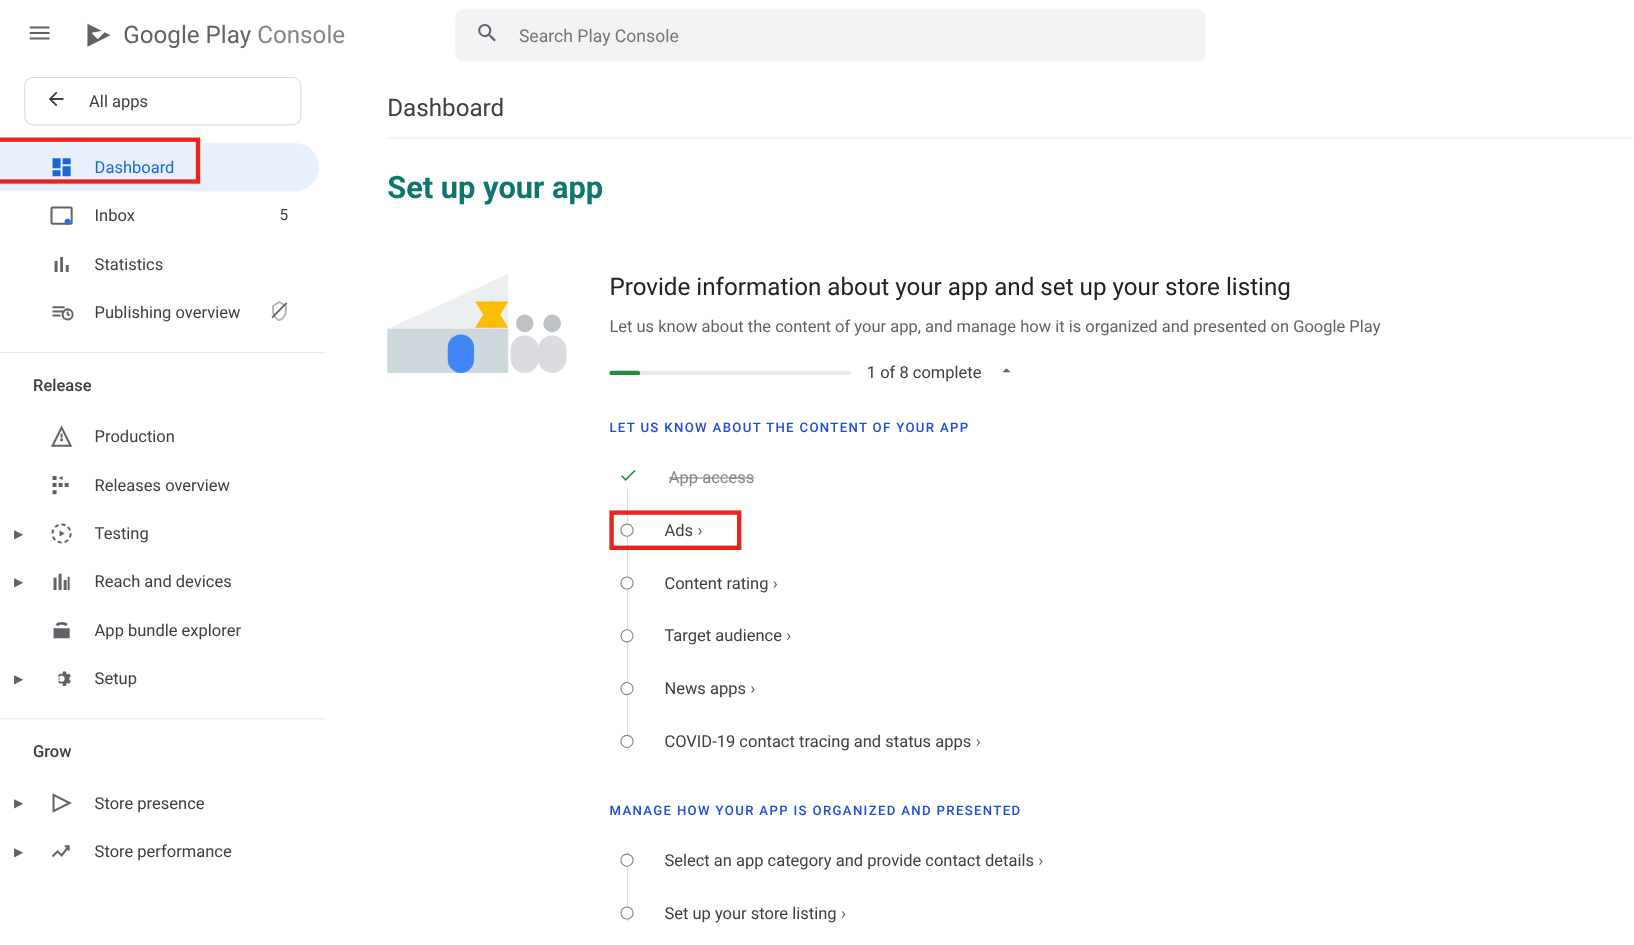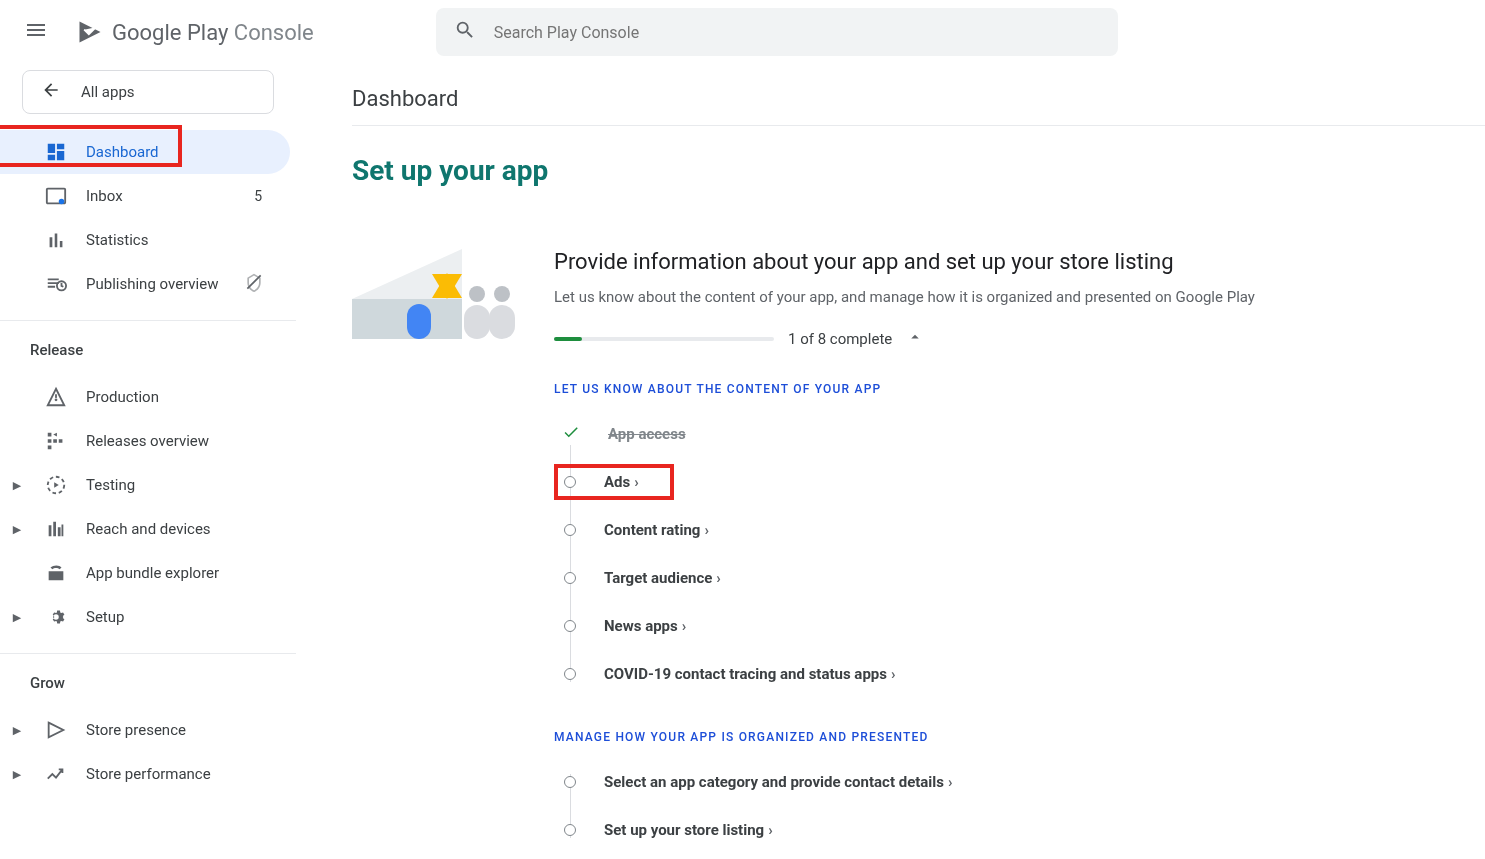--- a/index.html
+++ b/index.html
@@ -5,21 +5,21 @@
     * { margin: 0; padding: 0; box-sizing: border-box; font-family: 'Google Sans', Roboto, Arial, sans-serif; }
     body { display: flex; flex-direction: column; height: 859px; width: 1485px; overflow: hidden; background: #fff; color: #202124; }
     
     .top-bar { display: flex; align-items: center; height: 64px; padding: 0 24px; gap: 28px; }
     .hamburger { cursor: pointer; color: #5f6368; }
     .logo-area { display: flex; align-items: center; gap: 8px; }
     .logo-triangle { width: 28px; height: 28px; }
     .logo-text { font-size: 22px; color: #5f6368; }
     .logo-text .g { color: #5f6368; }
     .logo-text .c { color: #80868b; font-weight: 400; text-align: center; }
-    .search-wrap { flex: 0 0 730px; margin-left: 46px; padding-left: 48px; }
+    .search-wrap { flex: 0 0 730px; margin-left: 24px; padding-left: 48px; }
     .search-box { width: 100%; height: 48px; background: #f1f3f4; border: none; border-radius: 8px; display: flex; align-items: center; padding: 0 18px; gap: 18px; }
     .search-box input { border: none; background: transparent; font-size: 16px; color: #5f6368; outline: none; flex: 1; }
     .search-icon { color: #5f6368; }
     
     .body-wrap { display: flex; flex: 1; overflow: hidden; }
     .sidebar { width: 296px; flex-shrink: 0; display: flex; flex-direction: column; padding-top: 2px; }
     .all-apps-btn { margin: 4px 22px 10px 22px; height: 44px; border: 1px solid #dadce0; border-radius: 8px; display: flex; align-items: center; padding: 0 18px; gap: 20px; cursor: pointer; color: #3c4043; font-size: 15px; }
     .nav-section { padding: 6px 0; }
     .nav-divider { height: 1px; background: #e8eaed; margin: 8px 0 14px 0; }
     .nav-header { padding: 6px 30px 10px 30px; font-size: 15px; color: #3c4043; font-weight: 500; }
@@ -46,21 +46,21 @@
     .setup-sub { font-size: 15px; color: #5f6368; padding: 14px 0 22px 0; }
     .progress-row { display: flex; align-items: center; gap: 14px; }
     .progress-bar { width: 220px; height: 4px; background: #e8eaed; border-radius: 2px; position: relative; }
     .progress-fill { position: absolute; left: 0; top: 0; height: 100%; background: #1e8e3e; border-radius: 2px; }
     .progress-text { font-size: 15px; color: #3c4043; }
     .collapse-icon { color: #5f6368; cursor: pointer; }
     
     .task-section-header { font-size: 12px; letter-spacing: 1.2px; color: #1d4ed8; font-weight: 500; padding: 32px 0 14px 0; }
     .task-list { position: relative; }
     .task-line { position: absolute; left: 16px; top: 16px; bottom: 16px; width: 1px; background: #dadce0; }
-    .task-item { display: flex; align-items: center; height: 48px; gap: 28px; position: relative; font-weight: bold; }
+    .task-item { display: flex; align-items: center; height: 48px; gap: 28px; position: relative; }
     .task-circle { width: 12px; height: 12px; border: 1.5px solid #80868b; border-radius: 50%; background: #fff; margin-left: 10px; z-index: 1; }
     .task-check { color: #1e8e3e; margin-left: 8px; z-index: 1; background: #fff; }
     .task-label { font-size: 15px; color: #3c4043; display: flex; align-items: center; gap: 4px; cursor: pointer; }
     .task-label.done { text-decoration: line-through; color: #80868b; }
     .task-chevron { font-size: 15px; color: #5f6368; }
     .red-box-task { position: absolute; border: 4px solid #e8251f; pointer-events: none; }
   </style>
 </head>
 <body>
 

